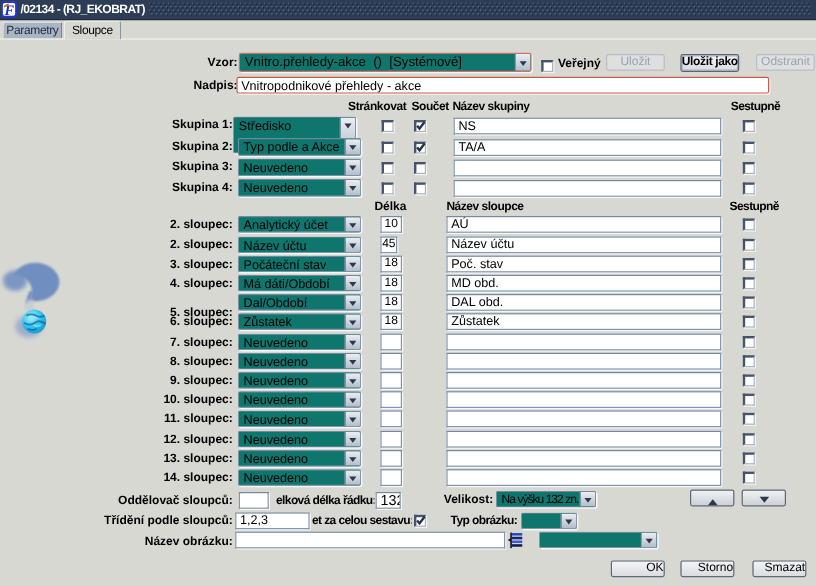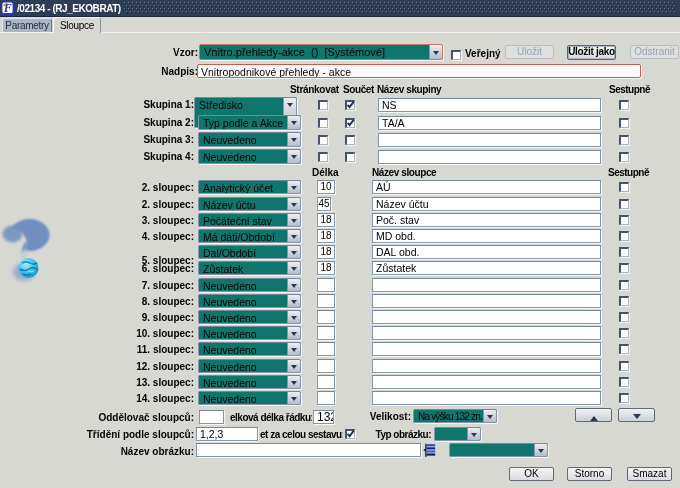--- a/index.html
+++ b/index.html
@@ -13,21 +13,21 @@
 .paneline{position:absolute;left:0;top:32px;width:680px;height:1px;background:#f2f2ef}
 .lbl{position:absolute;font-size:10px;font-weight:bold;color:#000;text-align:right;line-height:12px;white-space:nowrap;overflow:hidden}
 .hdr{position:absolute;font-size:10px;font-weight:bold;color:#000;line-height:12px;white-space:nowrap}
 .tf{position:absolute;background:#fff;border:1px solid #8496ac;border-top-color:#7488a0;font-size:10.5px;line-height:12px;padding:0 0 0 3px;color:#000;white-space:nowrap;overflow:hidden;box-shadow:1px 1px 0 rgba(250,250,248,.9)}
 .tfc{text-align:center;padding:0;font-size:10px;line-height:12px}
 .cb{position:absolute;background:#0f766e;border:1px solid #8496ac;border-top-color:#7488a0;border-radius:2px;font-size:10.5px;color:#000;white-space:nowrap;overflow:hidden;box-shadow:1px 1px 0 rgba(250,250,248,.9)}
 .cbt{position:absolute;left:4px;top:1px;line-height:12px}
 .cbtn{position:absolute;right:0;top:0;bottom:0;width:13px;background:linear-gradient(#eceef1,#b3bdc9);border-left:1px solid #8496ac}
 .cbtn i{position:absolute;left:3px;top:5px;width:0;height:0;border:3px solid transparent;border-top:4px solid #2a3850}
 .ck{position:absolute;width:10px;height:10px;background:#fff;border:2px solid #44546e;border-right:1px solid #aab4c0;border-bottom:1px solid #aab4c0;box-shadow:1px 1px 0 #f2f2ee}
-.btn{position:absolute;height:14px;background:linear-gradient(#f3f4f5,#dadde0);border:1px solid #5f6a77;border-radius:2px;font-size:10px;text-align:center;line-height:12px;color:#000;white-space:nowrap}
+.btn{position:absolute;height:14px;background:linear-gradient(#f3f4f5,#dadde0);border:1px solid #5f6a77;border-radius:2px;font-size:10px;text-align:right;line-height:12px;color:#000;white-space:nowrap}
 .btnd{position:absolute;height:14px;background:#dee0e0;border:1px solid #b7bdc5;border-radius:2px;font-size:10px;text-align:center;line-height:12px;color:#9aa2ac;white-space:nowrap}
 .btnb{position:absolute;height:15px;background:linear-gradient(#f3f4f5,#d8dbde);border:1px solid #5a6673;box-shadow:inset 0 0 0 1px #aab4c0;border-radius:2px;font-size:10px;font-weight:bold;letter-spacing:-0.3px;text-align:center;line-height:11px;color:#000;white-space:nowrap}
 .arrbtn{position:absolute;width:37px;height:14px;background:linear-gradient(#f0f1f3,#ccd1d7);border:1px solid #5f6a77;border-radius:2px}
 .arrbtn i{position:absolute;left:14px;width:0;height:0;border:4px solid transparent}
 </style></head>
 <body>
 <div class="titlebar"></div>
 <svg width="552" height="11" style="position:absolute;left:124px;top:2px">
     <defs>
       <pattern id="bp" width="4" height="6" patternUnits="userSpaceOnUse">

